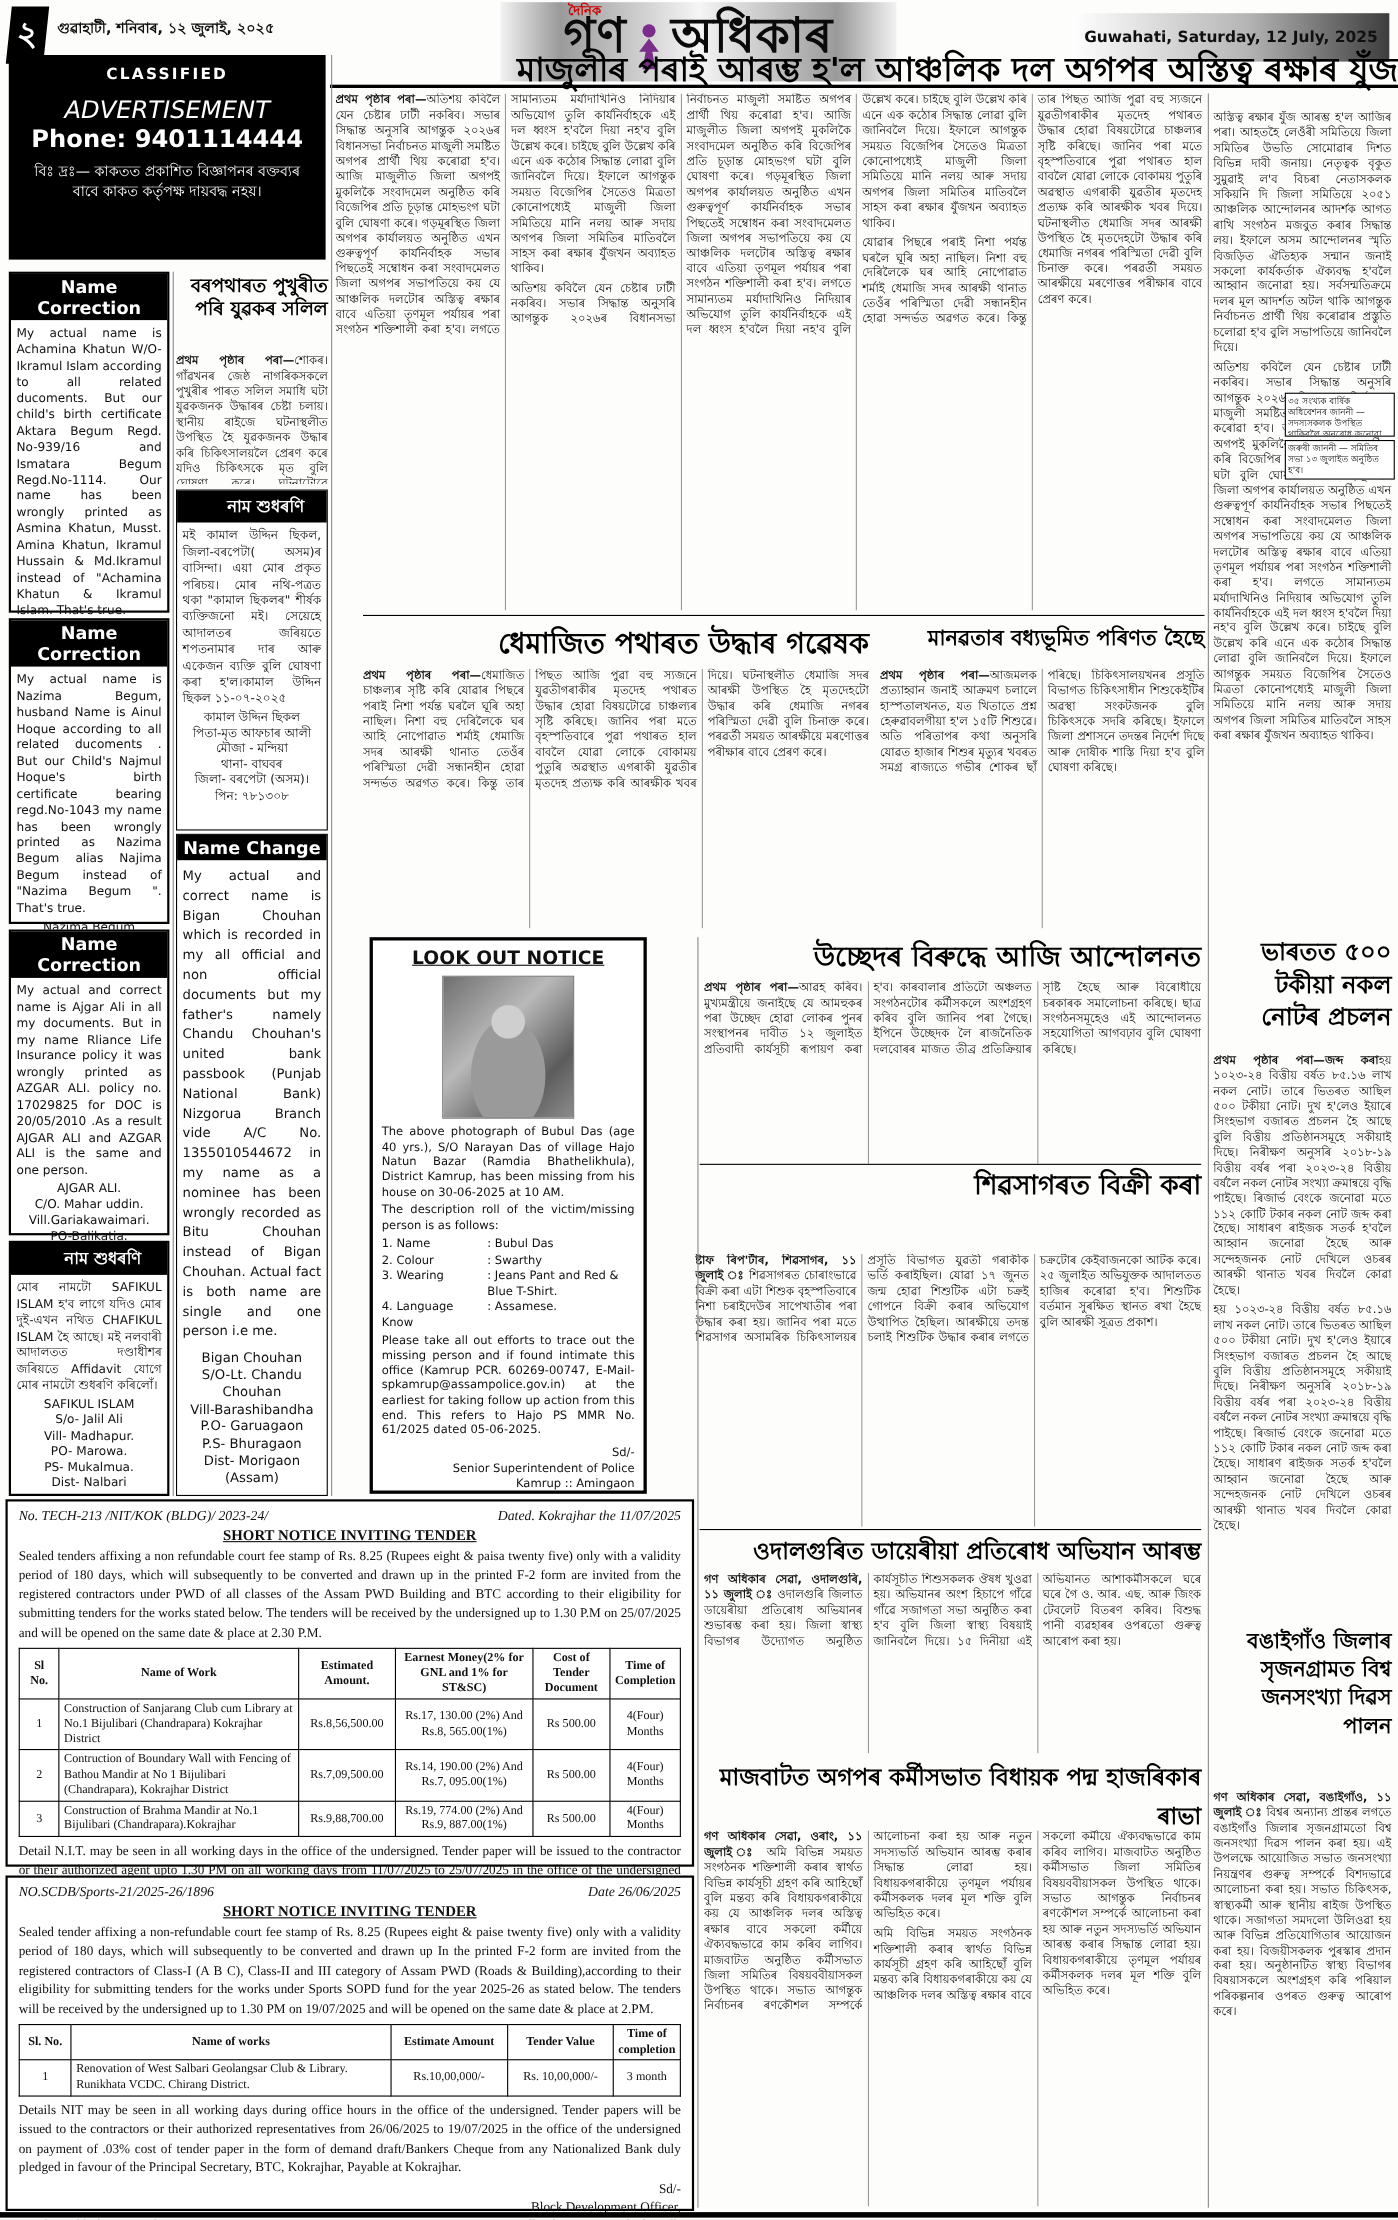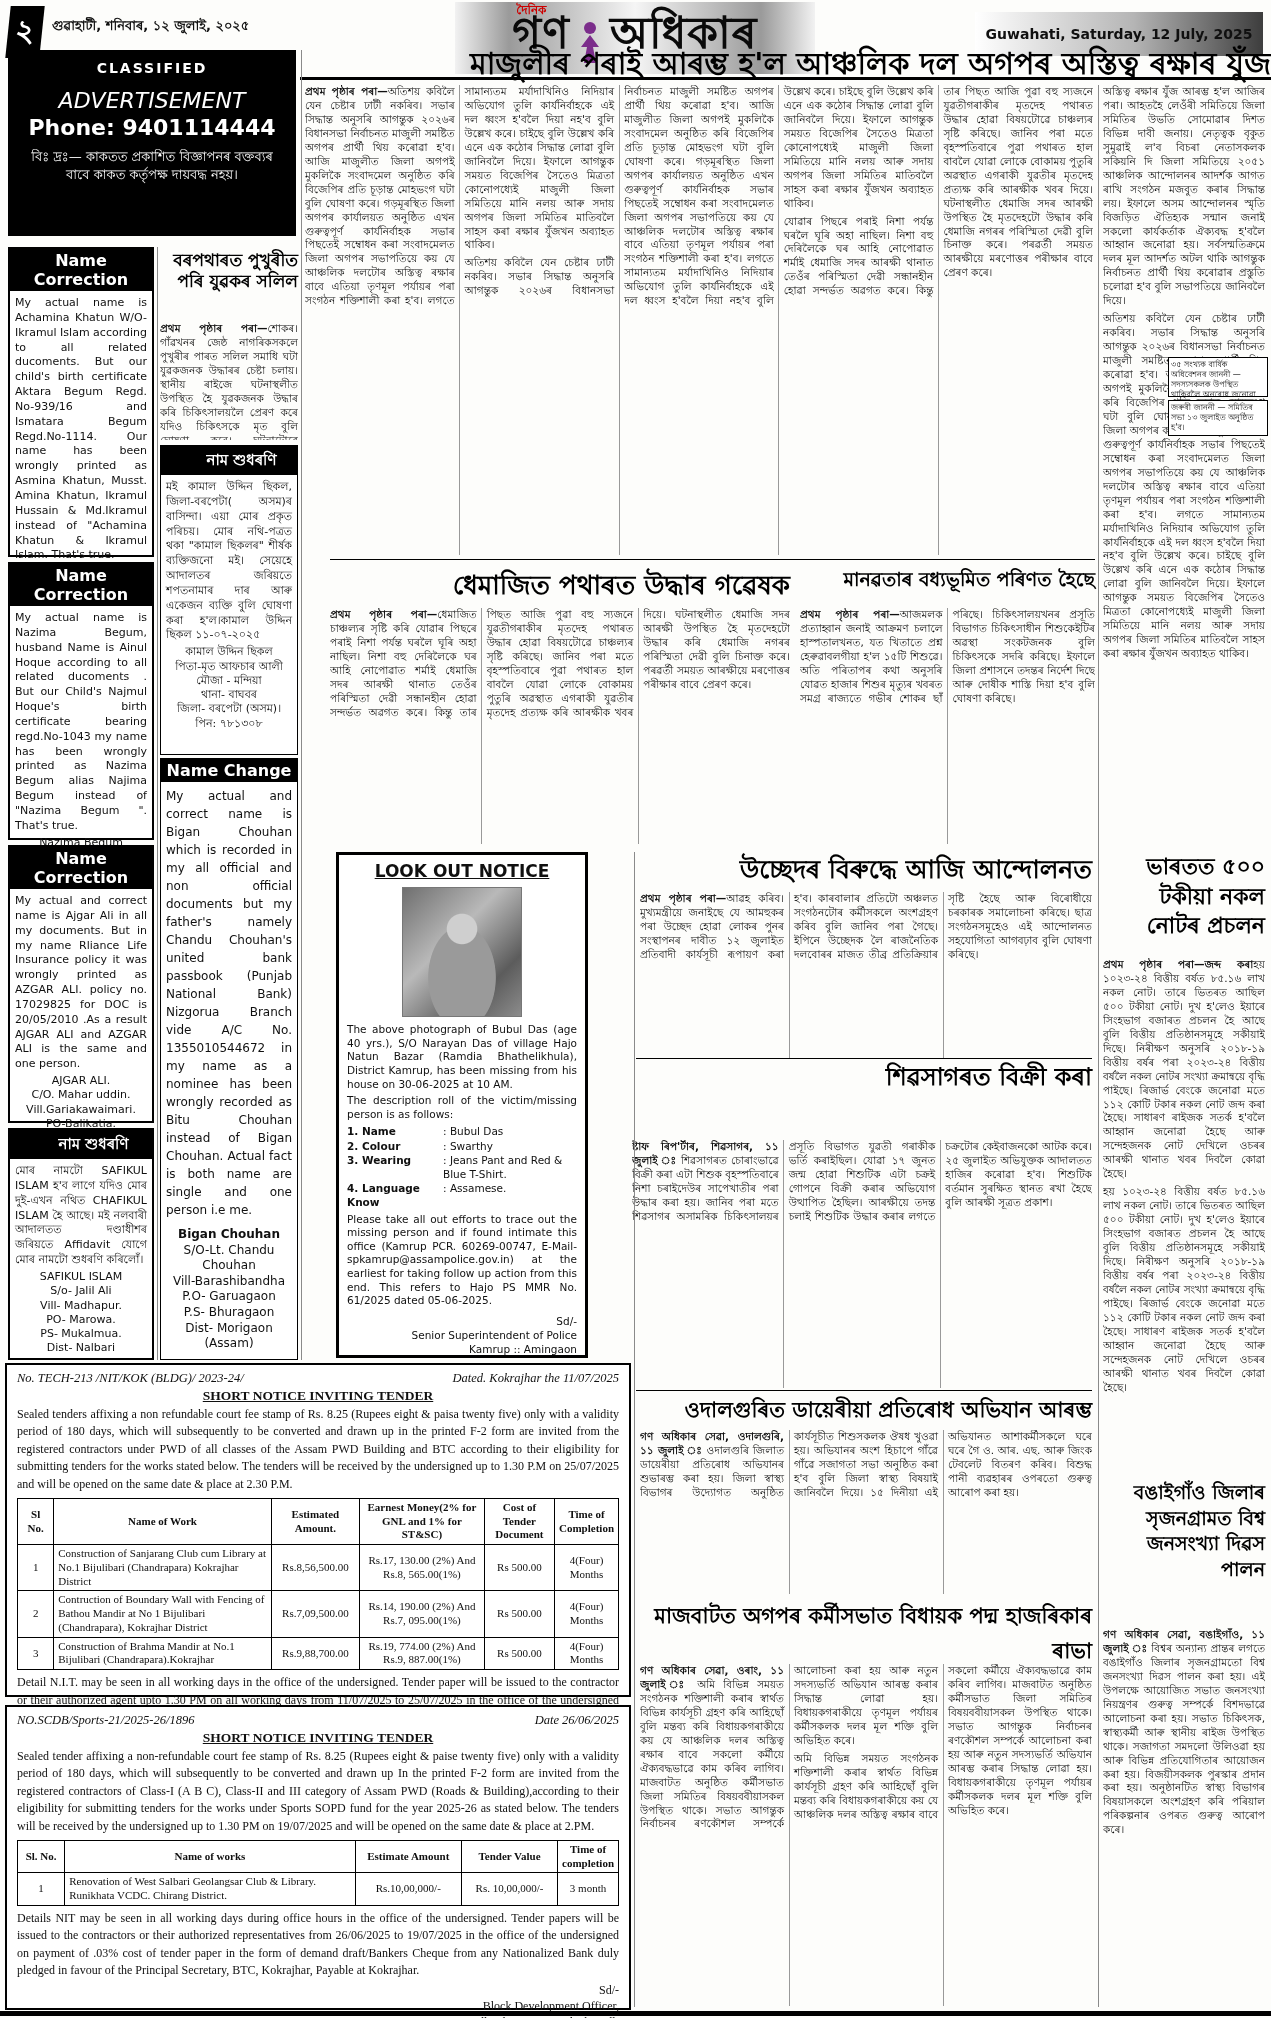--- a/index.html
+++ b/index.html
@@ -27,39 +27,39 @@
   .cl2{font-size:22px;font-weight:normal;font-style:italic;margin-top:12px;}
   .cl3{font-size:22px;font-weight:bold;margin-top:2px;}
   .cl4{font-size:13px;margin:8px 10px 0 10px;line-height:1.35;}
 
   
   .nbox{box-sizing:border-box;border:2px solid #000;background:#fff;}
   .bar{background:#000;color:#fff;font-weight:bold;text-align:center;font-size:16px;padding:2px 0;}
   .bar.as{font-size:15px;padding-left:25px;}
   .nbody{font-size:11px;line-height:1.35;text-align:justify;padding:5px 5px 2px 5px;}
   .sig{font-size:11px;text-align:center;line-height:1.3;}
-  .sig .b{font-weight:bold;}
+  .sig .b{font-weight:normal;}
 
   
   .headline{font-weight:bold;text-align:right;color:#000;}
   .bodytxt{font-size:10.5px;line-height:1.33;text-align:justify;overflow:hidden;box-sizing:border-box;}
   .cols{column-gap:10px;column-rule:1px solid #999;}
   .lead{font-weight:bold;}
 
   
   .lookout{left:336px;top:852px;width:252px;height:506px;border:3px solid #000;box-sizing:border-box;background:#fff;padding:6px 8px;}
   .lo-title{text-align:center;font-weight:bold;font-size:17px;text-decoration:underline;}
   .lo-photo{width:118px;height:128px;margin:6px auto;background:
       radial-gradient(circle at 50% 32%, #cfcfcf 0 14%, transparent 15%),
       radial-gradient(ellipse at 50% 70%, #9a9a9a 0 40%, transparent 41%),
       linear-gradient(135deg,#6f6f6f,#b9b9b9 40%,#5c5c5c 75%,#8c8c8c);
       border:1px solid #777;}
   .lo-p{font-size:10.5px;text-align:justify;line-height:1.3;margin:3px 0;}
   .lo-li{font-size:10.5px;line-height:1.35;display:flex;}
-  .lo-li .k{width:96px;flex:none;font-weight:bold;}
+  .lo-li .k{width:96px;flex:none;}
   .lo-sd{font-size:10.5px;text-align:right;line-height:1.35;margin-top:6px;}
   .lo-ref{font-size:10.5px;font-weight:bold;margin-top:10px;}
 
   
   .tender{box-sizing:border-box;border:2px solid #000;background:#fff;padding:6px 10px;
           font-family:"Liberation Serif",serif;}
   .t-top{display:flex;justify-content:space-between;font-style:italic;font-size:12.5px;}
   .t-title{text-align:center;font-weight:bold;font-size:13.5px;text-decoration:underline;margin:2px 0;}
   .t-para{font-size:12px;text-align:justify;line-height:1.45;}
   .t-table{width:100%;border-collapse:collapse;margin-top:5px;font-size:11px;}
@@ -176,21 +176,21 @@
     </div>
   </div>
 
   <div class="abs headline" style="left:305px;top:40px;width:966px;font-size:30px">মাজুলীৰ পৰাই আৰম্ভ হ'ল আঞ্চলিক দল অগপৰ অস্তিত্ব ৰক্ষাৰ যুঁজ</div>
   <div class="abs bodytxt cols" style="left:305px;top:85px;width:788px;height:470px;column-count:5">
     <p style="margin:0"><span class="lead">প্ৰথম পৃষ্ঠাৰ পৰা—</span><span>অতিশয় কবিলৈ যেন চেষ্টাৰ ঢাটী নকৰিব। সভাৰ সিদ্ধান্ত অনুসৰি আগন্তুক ২০২৬ৰ বিধানসভা নিৰ্বাচনত মাজুলী সমষ্টিত অগপৰ প্ৰাৰ্থী থিয় কৰোৱা হ'ব। আজি মাজুলীত জিলা অগপই মুকলিকৈ সংবাদমেল অনুষ্ঠিত কৰি বিজেপিৰ প্ৰতি চূড়ান্ত মোহভংগ ঘটা বুলি ঘোষণা কৰে। গড়মূৰস্থিত জিলা অগপৰ কাৰ্যালয়ত অনুষ্ঠিত এখন গুৰুত্বপূৰ্ণ কাৰ্যনিৰ্বাহক সভাৰ পিছতেই সম্বোধন কৰা সংবাদমেলত জিলা অগপৰ সভাপতিয়ে কয় যে আঞ্চলিক দলটোৰ অস্তিত্ব ৰক্ষাৰ বাবে এতিয়া তৃণমূল পৰ্যায়ৰ পৰা সংগঠন শক্তিশালী কৰা হ'ব। লগতে সামান্যতম মৰ্যাদাখিনিও নিদিয়াৰ অভিযোগ তুলি কাৰ্যনিৰ্বাহকে এই দল ধ্বংস হ'বলৈ দিয়া নহ'ব বুলি উল্লেখ কৰে। চাইছে বুলি উল্লেখ কৰি এনে এক কঠোৰ সিদ্ধান্ত লোৱা বুলি জানিবলৈ দিয়ে। ইফালে আগন্তুক সময়ত বিজেপিৰ সৈতেও মিত্ৰতা কোনোপধ্যেই মাজুলী জিলা সমিতিয়ে মানি নলয় আৰু সদায় অগপৰ জিলা সমিতিৰ মাতিবলৈ সাহস কৰা ৰক্ষাৰ যুঁজখন অব্যাহত থাকিব।</span></p>
     <p style="margin:4px 0 0 0">অতিশয় কবিলৈ যেন চেষ্টাৰ ঢাটী নকৰিব। সভাৰ সিদ্ধান্ত অনুসৰি আগন্তুক ২০২৬ৰ বিধানসভা নিৰ্বাচনত মাজুলী সমষ্টিত অগপৰ প্ৰাৰ্থী থিয় কৰোৱা হ'ব। আজি মাজুলীত জিলা অগপই মুকলিকৈ সংবাদমেল অনুষ্ঠিত কৰি বিজেপিৰ প্ৰতি চূড়ান্ত মোহভংগ ঘটা বুলি ঘোষণা কৰে। গড়মূৰস্থিত জিলা অগপৰ কাৰ্যালয়ত অনুষ্ঠিত এখন গুৰুত্বপূৰ্ণ কাৰ্যনিৰ্বাহক সভাৰ পিছতেই সম্বোধন কৰা সংবাদমেলত জিলা অগপৰ সভাপতিয়ে কয় যে আঞ্চলিক দলটোৰ অস্তিত্ব ৰক্ষাৰ বাবে এতিয়া তৃণমূল পৰ্যায়ৰ পৰা সংগঠন শক্তিশালী কৰা হ'ব। লগতে সামান্যতম মৰ্যাদাখিনিও নিদিয়াৰ অভিযোগ তুলি কাৰ্যনিৰ্বাহকে এই দল ধ্বংস হ'বলৈ দিয়া নহ'ব বুলি উল্লেখ কৰে। চাইছে বুলি উল্লেখ কৰি এনে এক কঠোৰ সিদ্ধান্ত লোৱা বুলি জানিবলৈ দিয়ে। ইফালে আগন্তুক সময়ত বিজেপিৰ সৈতেও মিত্ৰতা কোনোপধ্যেই মাজুলী জিলা সমিতিয়ে মানি নলয় আৰু সদায় অগপৰ জিলা সমিতিৰ মাতিবলৈ সাহস কৰা ৰক্ষাৰ যুঁজখন অব্যাহত থাকিব।</p>
     <p style="margin:4px 0 0 0">যোৱাৰ পিছৰে পৰাই নিশা পৰ্যন্ত ঘৰলৈ ঘূৰি অহা নাছিল। নিশা বহু দেৰিলৈকে ঘৰ আহি নোপোৱাত শৰ্মাই ধেমাজি সদৰ আৰক্ষী থানাত তেওঁৰ পৰিস্মিতা দেৱী সন্ধানহীন হোৱা সন্দৰ্ভত অৱগত কৰে। কিন্তু তাৰ পিছত আজি পুৱা বহু স্যজনে যুৱতীগৰাকীৰ মৃতদেহ পথাৰত উদ্ধাৰ হোৱা বিষয়টোৱে চাঞ্চল্যৰ সৃষ্টি কৰিছে। জানিব পৰা মতে বৃহস্পতিবাৰে পুৱা পথাৰত হাল বাবলৈ যোৱা লোকে বোকাময় পুতুৰি অৱস্থাত এগৰাকী যুৱতীৰ মৃতদেহ প্ৰত্যক্ষ কৰি আৰক্ষীক খবৰ দিয়ে। ঘটনাস্থলীত ধেমাজি সদৰ আৰক্ষী উপস্থিত হৈ মৃতদেহটো উদ্ধাৰ কৰি ধেমাজি নগৰৰ পৰিস্মিতা দেৱী বুলি চিনাক্ত কৰে। পৰৱৰ্তী সময়ত আৰক্ষীয়ে মৰণোত্তৰ পৰীক্ষাৰ বাবে প্ৰেৰণ কৰে।</p>
   </div>
 
-  <div class="abs bodytxt" style="left:1103px;top:85px;width:162px;height:758px">
+  <div class="abs bodytxt" style="left:1103px;top:101px;width:162px;height:758px">
     <p style="margin:0">অস্তিত্ব ৰক্ষাৰ যুঁজ আৰম্ভ হ'ল আজিৰ পৰা। আহতহৈ লেওঁৰী সমিতিয়ে জিলা সমিতিৰ উভতি সোমোৱাৰ দিশত বিভিন্ন দাবী জনায়। নেতৃত্বক বৃকুত সুমুৱাই ল'ব বিচৰা নেতাসকলক সকিয়নি দি জিলা সমিতিয়ে ২০৫১ আঞ্চলিক আন্দোলনৰ আদৰ্শক আগত ৰাখি সংগঠন মজবুত কৰাৰ সিদ্ধান্ত লয়। ইফালে অসম আন্দোলনৰ স্মৃতি বিজড়িত ঐতিহ্যক সন্মান জনাই সকলো কাৰ্যকৰ্তাক ঐক্যবদ্ধ হ'বলৈ আহ্বান জনোৱা হয়। সৰ্বসন্মতিক্ৰমে দলৰ মূল আদৰ্শত অটল থাকি আগন্তুক নিৰ্বাচনত প্ৰাৰ্থী থিয় কৰোৱাৰ প্ৰস্তুতি চলোৱা হ'ব বুলি সভাপতিয়ে জানিবলৈ দিয়ে।</p>
     <p style="margin:4px 0 0 0">অতিশয় কবিলৈ যেন চেষ্টাৰ ঢাটী নকৰিব। সভাৰ সিদ্ধান্ত অনুসৰি আগন্তুক ২০২৬ৰ বিধানসভা নিৰ্বাচনত মাজুলী সমষ্টিত অগপৰ প্ৰাৰ্থী থিয় কৰোৱা হ'ব। আজি মাজুলীত জিলা অগপই মুকলিকৈ সংবাদমেল অনুষ্ঠিত কৰি বিজেপিৰ প্ৰতি চূড়ান্ত মোহভংগ ঘটা বুলি ঘোষণা কৰে। গড়মূৰস্থিত জিলা অগপৰ কাৰ্যালয়ত অনুষ্ঠিত এখন গুৰুত্বপূৰ্ণ কাৰ্যনিৰ্বাহক সভাৰ পিছতেই সম্বোধন কৰা সংবাদমেলত জিলা অগপৰ সভাপতিয়ে কয় যে আঞ্চলিক দলটোৰ অস্তিত্ব ৰক্ষাৰ বাবে এতিয়া তৃণমূল পৰ্যায়ৰ পৰা সংগঠন শক্তিশালী কৰা হ'ব। লগতে সামান্যতম মৰ্যাদাখিনিও নিদিয়াৰ অভিযোগ তুলি কাৰ্যনিৰ্বাহকে এই দল ধ্বংস হ'বলৈ দিয়া নহ'ব বুলি উল্লেখ কৰে। চাইছে বুলি উল্লেখ কৰি এনে এক কঠোৰ সিদ্ধান্ত লোৱা বুলি জানিবলৈ দিয়ে। ইফালে আগন্তুক সময়ত বিজেপিৰ সৈতেও মিত্ৰতা কোনোপধ্যেই মাজুলী জিলা সমিতিয়ে মানি নলয় আৰু সদায় অগপৰ জিলা সমিতিৰ মাতিবলৈ সাহস কৰা ৰক্ষাৰ যুঁজখন অব্যাহত থাকিব।</p>
   </div>
   <div class="abs minibox" style="left:1168px;top:357px;width:100px;height:40px">৩৫ সংখ্যক বাৰ্ষিক অধিবেশনৰ জাননী — সদস্যসকলক উপস্থিত থাকিবলৈ অনুৰোধ জনোৱা হ'ল।</div>
   <div class="abs minibox" style="left:1168px;top:400px;width:100px;height:36px">জৰুৰী জাননী — সমিতিৰ সভা ১৩ জুলাইত অনুষ্ঠিত হ'ব।</div>
 
   <div class="abs headline" style="left:330px;top:565px;width:460px;font-size:26px">ধেমাজিত পথাৰত উদ্ধাৰ গৱেষক</div>
   <div class="abs bodytxt cols" style="left:330px;top:608px;width:460px;height:236px;column-count:3">
     <p style="margin:0"><span class="lead">প্ৰথম পৃষ্ঠাৰ পৰা—</span><span>ধেমাজিত চাঞ্চল্যৰ সৃষ্টি কৰি</span> <span>যোৱাৰ পিছৰে পৰাই নিশা পৰ্যন্ত ঘৰলৈ ঘূৰি অহা নাছিল। নিশা বহু দেৰিলৈকে ঘৰ আহি নোপোৱাত শৰ্মাই ধেমাজি সদৰ আৰক্ষী থানাত তেওঁৰ পৰিস্মিতা দেৱী সন্ধানহীন হোৱা সন্দৰ্ভত অৱগত কৰে। কিন্তু তাৰ পিছত আজি পুৱা বহু স্যজনে যুৱতীগৰাকীৰ মৃতদেহ পথাৰত উদ্ধাৰ হোৱা বিষয়টোৱে চাঞ্চল্যৰ সৃষ্টি কৰিছে। জানিব পৰা মতে বৃহস্পতিবাৰে পুৱা পথাৰত হাল বাবলৈ যোৱা লোকে বোকাময় পুতুৰি অৱস্থাত এগৰাকী যুৱতীৰ মৃতদেহ প্ৰত্যক্ষ কৰি আৰক্ষীক খবৰ দিয়ে। ঘটনাস্থলীত ধেমাজি সদৰ আৰক্ষী উপস্থিত হৈ মৃতদেহটো উদ্ধাৰ কৰি ধেমাজি নগৰৰ পৰিস্মিতা দেৱী বুলি চিনাক্ত কৰে। পৰৱৰ্তী সময়ত আৰক্ষীয়ে মৰণোত্তৰ পৰীক্ষাৰ বাবে প্ৰেৰণ কৰে।</span></p>
   </div>

